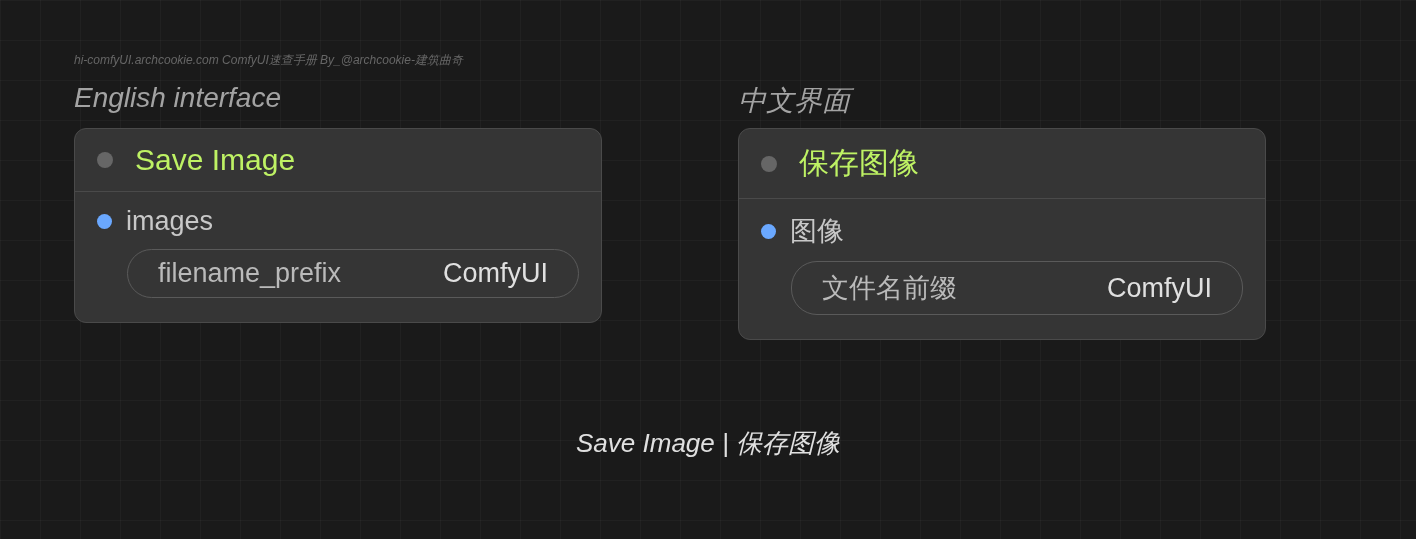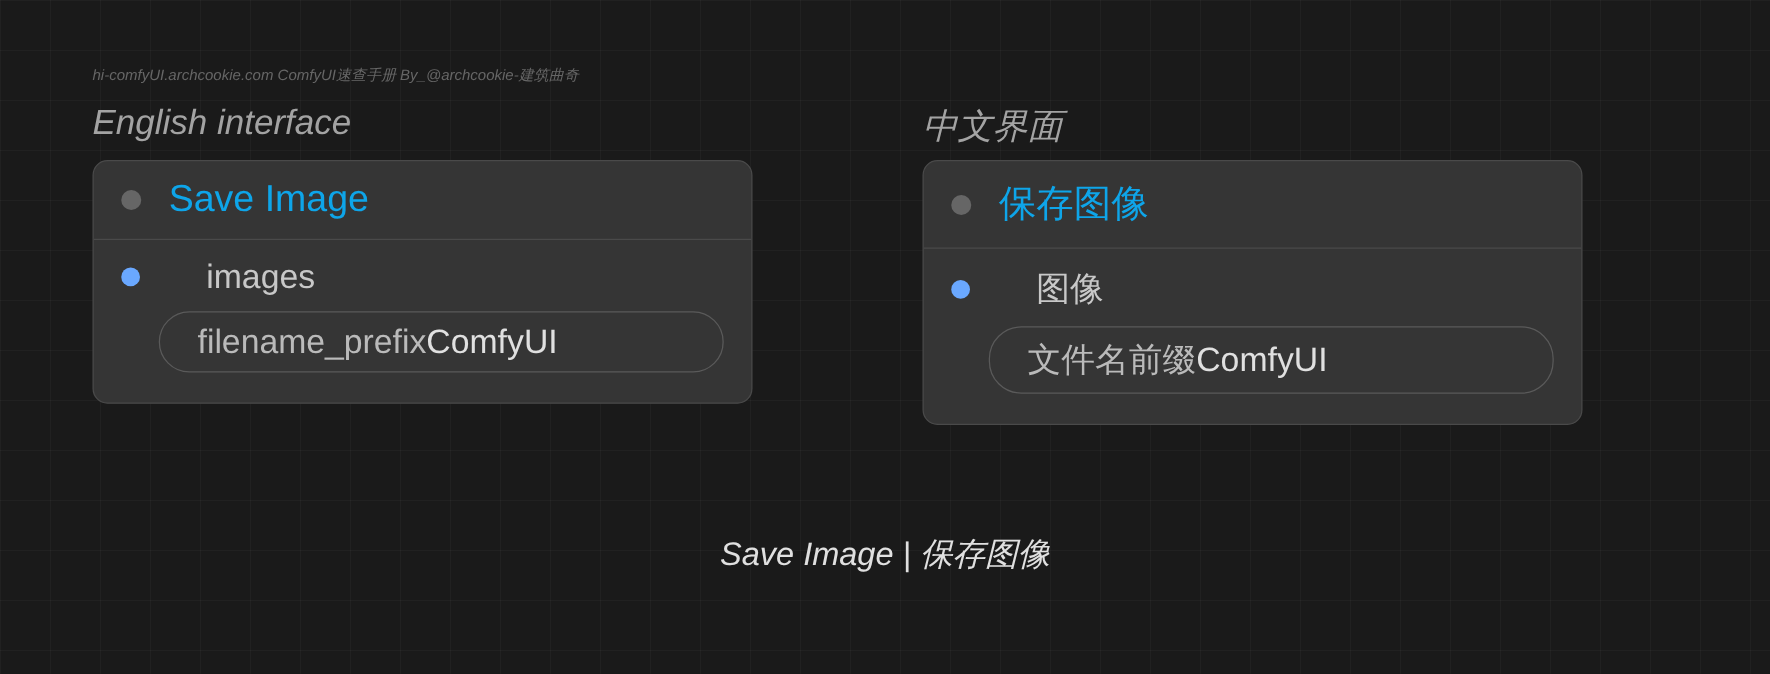--- a/index.html
+++ b/index.html
@@ -51,47 +51,47 @@
     .header-dot {
       width: 16px;
       height: 16px;
       border-radius: 50%;
       background: #666;
       margin-right: 22px;
       flex-shrink: 0;
     }
     .node-title {
       font-size: 30px;
-      color: #0ea5e9;
+      color: #bef264;
       font-weight: 400;
     }
     .node-body {
       padding: 14px 22px 24px 22px;
     }
     .input-row {
       display: flex;
       align-items: center;
       margin-bottom: 12px;
-      gap: 39px;
     }
     .input-dot {
       width: 15px;
       height: 15px;
       border-radius: 50%;
       background: #6aa8ff;
       margin-right: 14px;
       flex-shrink: 0;
     }
     .input-label {
       font-size: 27px;
       color: #c8c8c8;
     }
     .param-pill {
       display: flex;
       align-items: center;
+      justify-content: space-between;
       border: 1.5px solid #5a5a5a;
       border-radius: 26px;
       padding: 8px 30px;
       margin-left: 30px;
       margin-top: 6px;
     }
     .param-label {
       font-size: 27px;
       color: #bababa;
     }

